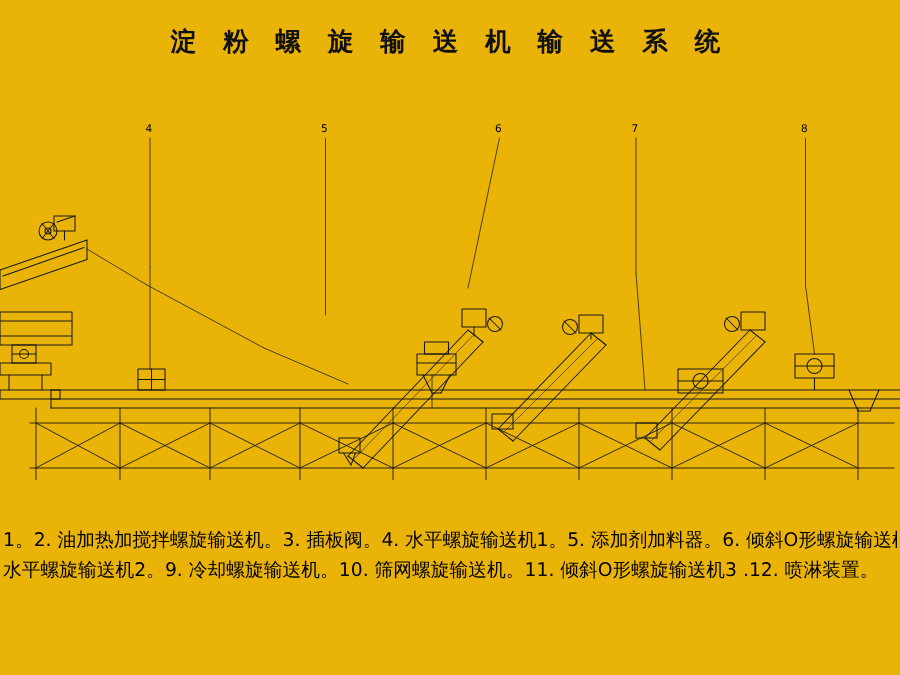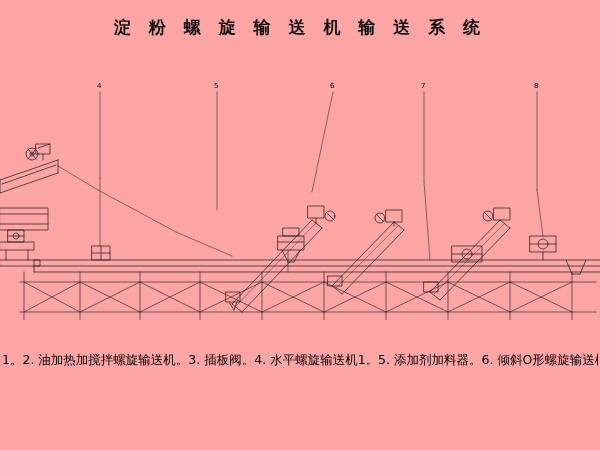--- a/index.html
+++ b/index.html
@@ -11,21 +11,21 @@
     width: 600px;
     height: 450px;
     position: relative;
     overflow: hidden;
     font-family: "DejaVu Sans", "Liberation Sans", sans-serif;
     color: #000000;
   }
   .page {
     position: absolute;
     inset: 0;
-    background: #fca5a5;
+    background: #eab308;
   }
   .title {
     position: absolute;
     top: 16px;
     left: 0;
     width: 600px;
     text-align: center;
     font-size: 17px;
     font-weight: bold;
     letter-spacing: 6px;
@@ -257,15 +257,16 @@
         <text class="lbl" x="214" y="28">5</text>
         <text class="lbl" x="330" y="28">6</text>
         <text class="lbl" x="421" y="28">7</text>
         <text class="lbl" x="534" y="28">8</text>
       </g>
     </svg>
   </div>
 
   <div class="caption">
     <div class="line">1。2. 油加热加搅拌螺旋输送机。3. 插板阀。4. 水平螺旋输送机1。5. 添加剂加料器。6. 倾斜O形螺旋输送机2。</div>
+    <div class="line">水平螺旋输送机2。9. 冷却螺旋输送机。10. 筛网螺旋输送机。11. 倾斜O形螺旋输送机3 .12. 喷淋装置。</div>
   </div>
 
 </div>
 
 </body></html>

